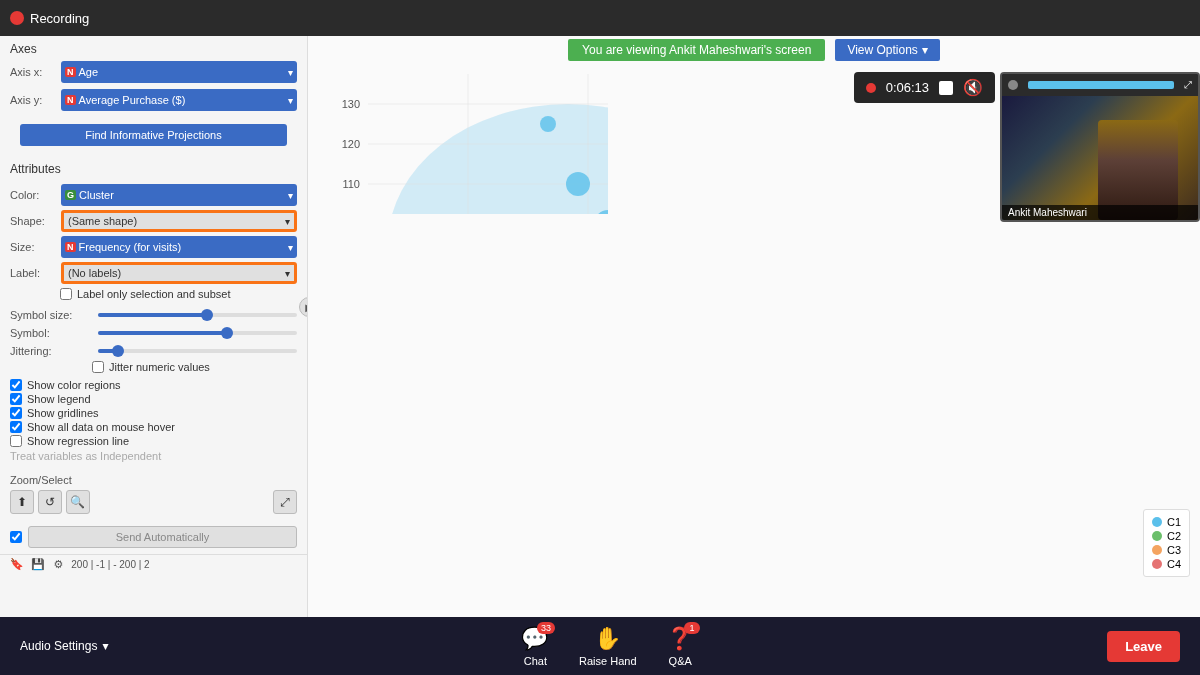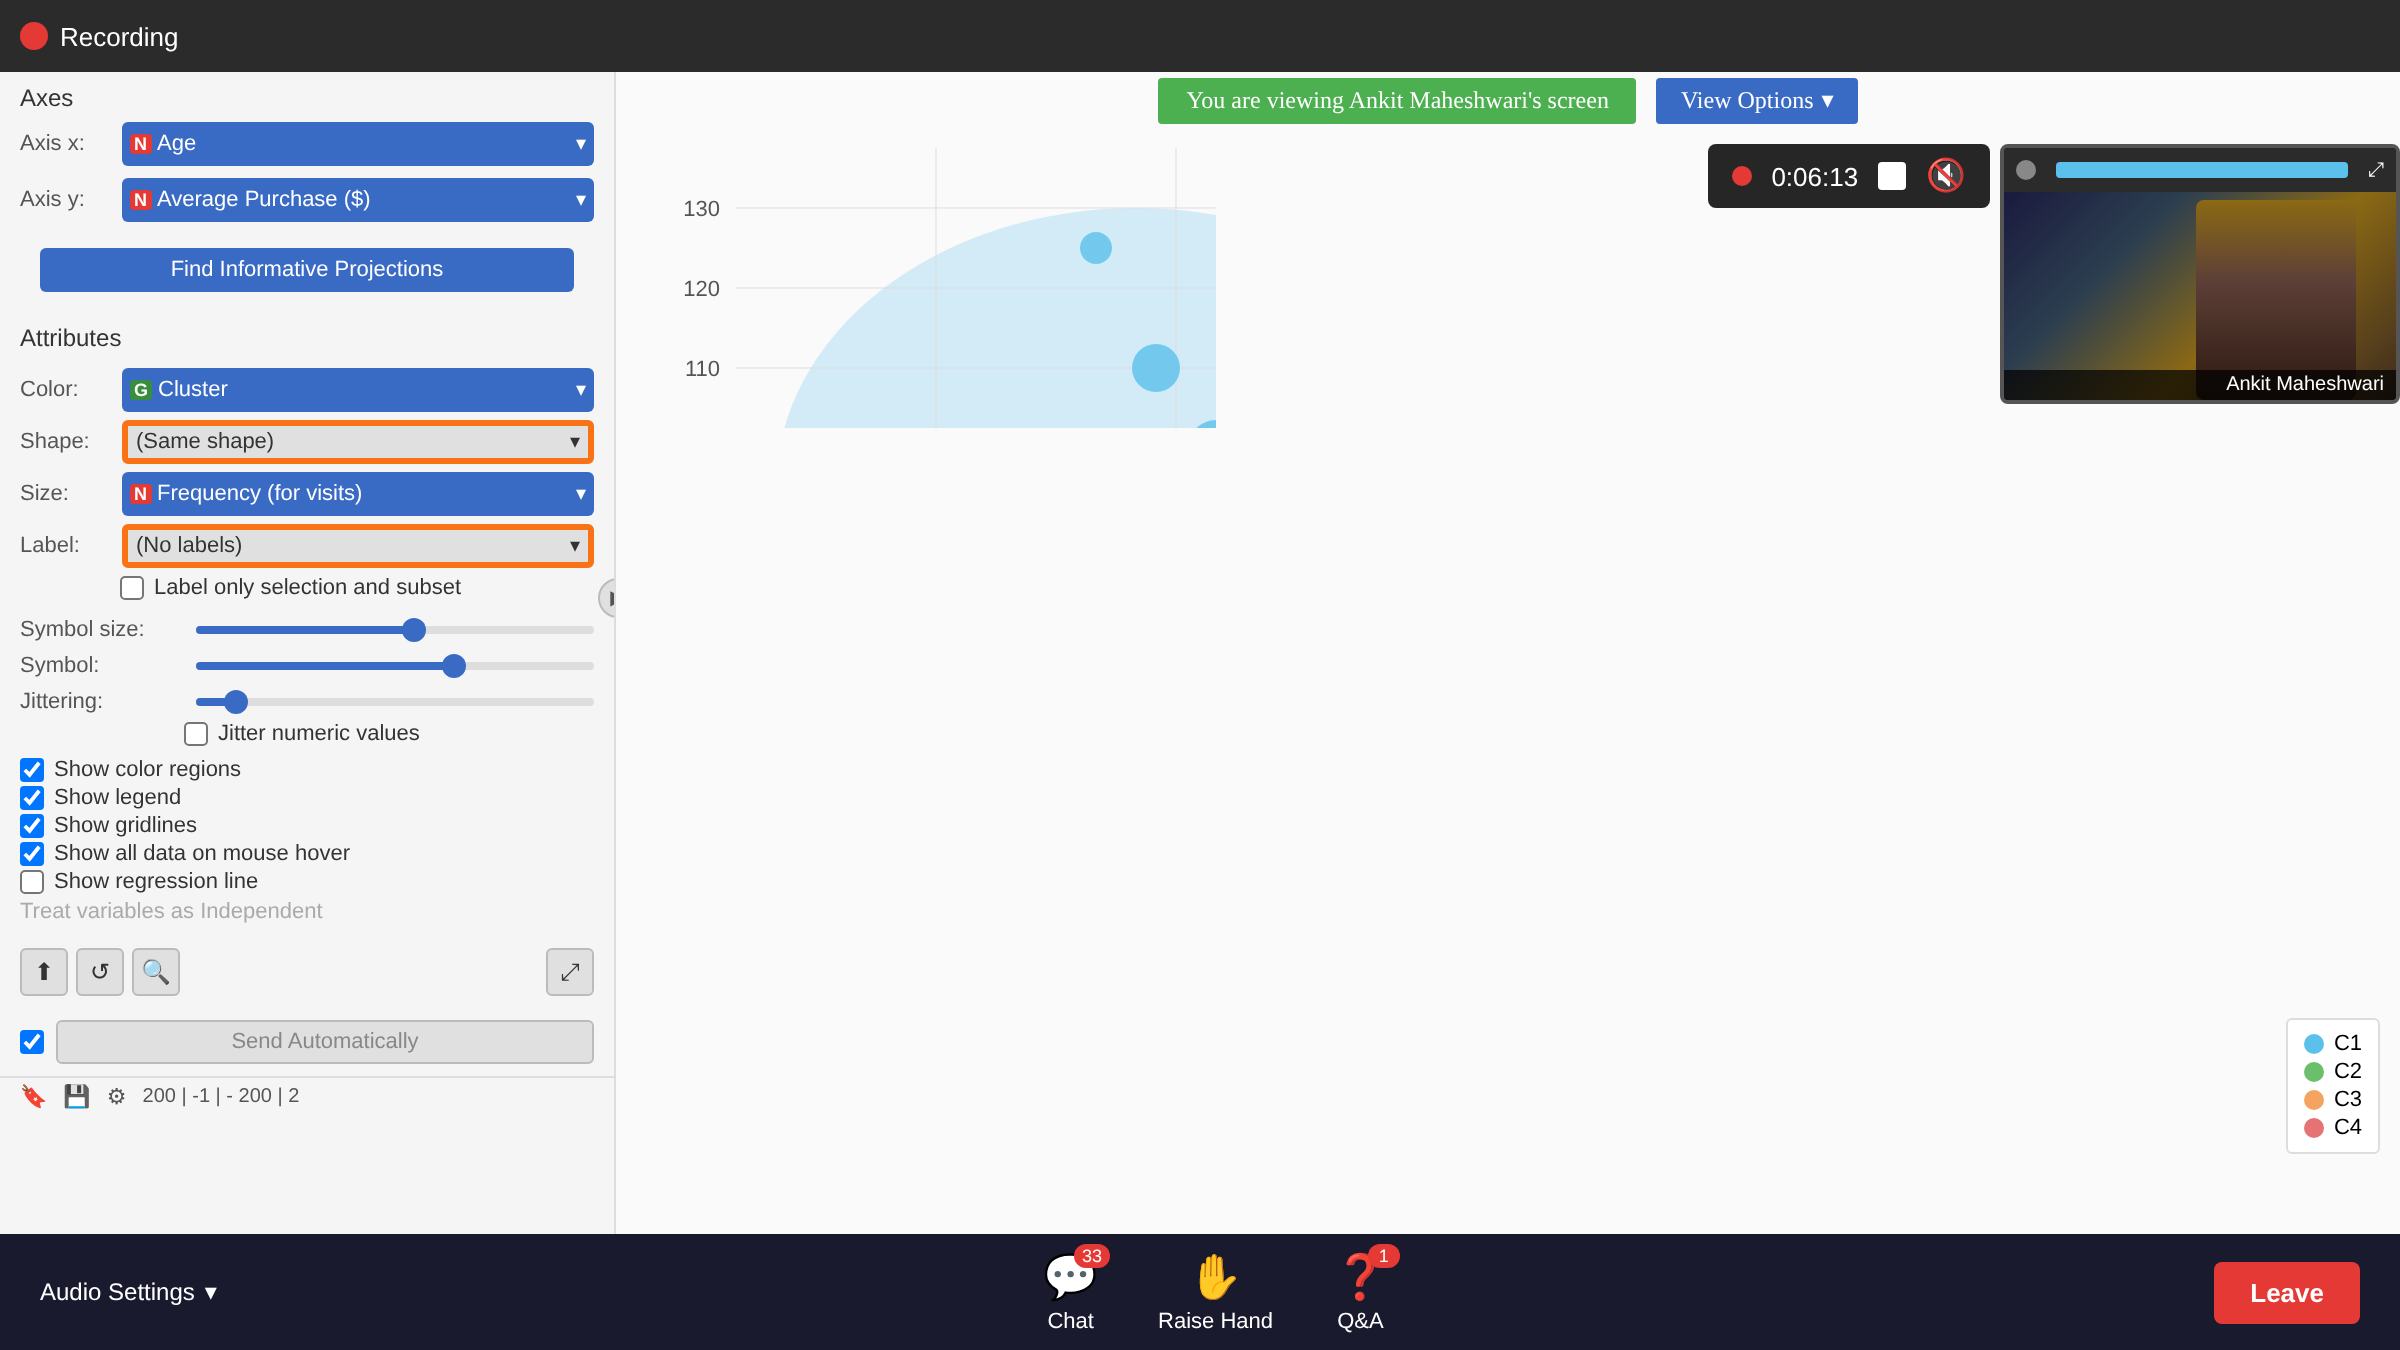--- a/index.html
+++ b/index.html
@@ -101,21 +101,21 @@
 
     
     #chart-area {
       flex: 1; position: relative; background: #fafafa; overflow: hidden;
     }
 
     
     #notification-bar {
       position: absolute; top: 0; left: 0; right: 0; height: 28px;
       display: flex; align-items: center; justify-content: center; gap: 10px;
-      background: transparent; z-index: 20; font-family: Liberation Serif, serif;
+      background: transparent; z-index: 20;
     }
     #viewing-badge {
       background: #4CAF50; color: #fff; font-size: 12px; padding: 4px 14px;
       border-radius: 2px; font-weight: 500;
     }
     #view-options-btn {
       background: #3a6bc4; color: #fff; font-size: 12px; padding: 4px 12px;
       border-radius: 2px; cursor: pointer; display: flex; align-items: center; gap: 4px;
     }
 
@@ -124,22 +124,22 @@
       position: absolute; top: 36px; right: 0; width: 200px;
       background: #1a1a2e; border: 2px solid #555; border-radius: 4px;
       z-index: 50; overflow: hidden;
     }
     #video-titlebar {
       background: #2b2b2b; height: 22px; display: flex; align-items: center;
       padding: 0 6px; gap: 6px;
     }
     .video-ctrl-btn { width: 10px; height: 10px; border-radius: 50%; background: #888; cursor: pointer; }
     #video-frame {
-      width: 100%; height: 104px; background: linear-gradient(135deg, #2c3e50, #3d5a80, #8b6914);
-      position: relative; display: flex; align-items: center; justify-content: center; text-align: right;
+      width: 100%; height: 124px; background: linear-gradient(135deg, #2c3e50, #3d5a80, #8b6914);
+      position: relative; display: flex; align-items: center; justify-content: center;
     }
     #video-person {
       width: 80px; height: 100px; background: #5d4037; border-radius: 4px;
       position: absolute; bottom: 0; right: 20px;
       background: linear-gradient(180deg, #8b6914 0%, #5d4037 40%, #2c1810 100%);
     }
     #video-name {
       background: rgba(0,0,0,0.7); color: #fff; font-size: 10px;
       padding: 2px 6px; position: absolute; bottom: 0; left: 0; right: 0;
     }
@@ -328,20 +328,21 @@
           <label>Show all data on mouse hover</label>
         </div>
         <div class="checkbox-row">
           <input type="checkbox" style="">
           <label>Show regression line</label>
         </div>
         <div style="padding: 2px 0; font-size:11px; color:#aaa;">Treat variables as Independent</div>
       </div>
 
       <div class="zoom-section">
+        <div class="zoom-title">Zoom/Select</div>
         <div class="zoom-tools">
           <div class="zoom-btn">⬆</div>
           <div class="zoom-btn">↺</div>
           <div class="zoom-btn">🔍</div>
           <div style="flex:1;"></div>
           <div class="zoom-btn">⤢</div>
         </div>
       </div>
 
       <div class="send-row">

